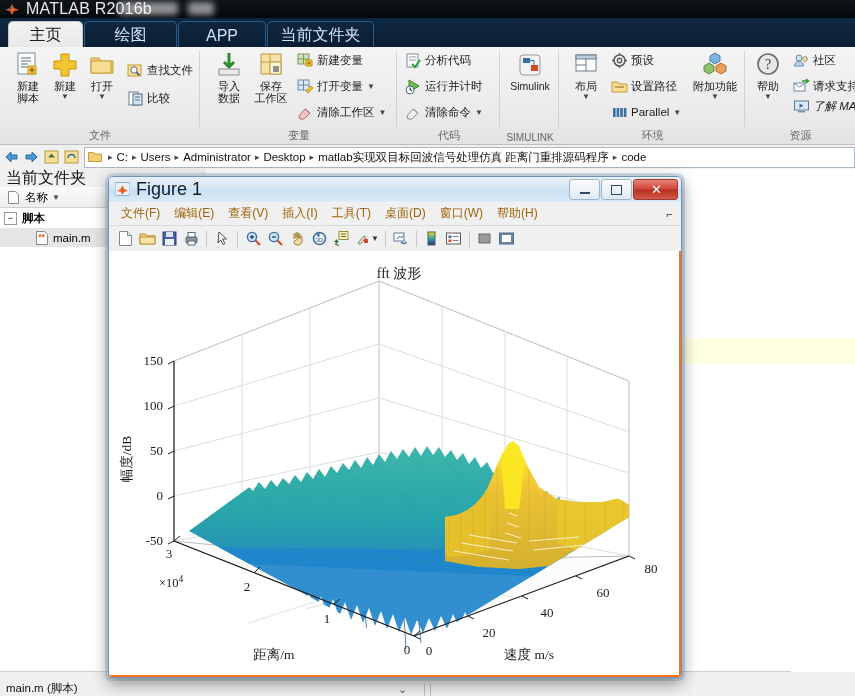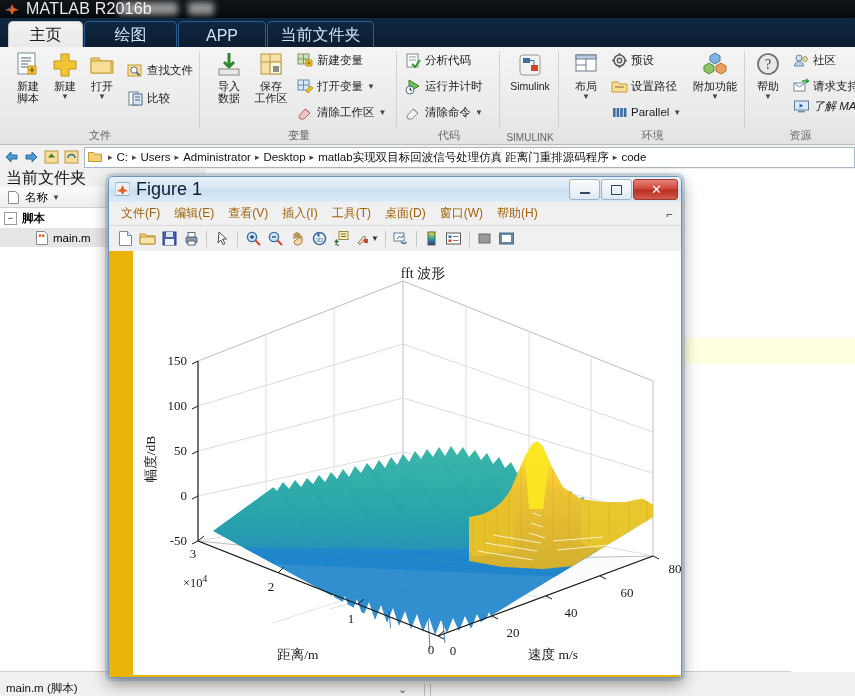--- a/index.html
+++ b/index.html
@@ -150,22 +150,22 @@
   .figmenu .dock{position:absolute;right:8px;font-size:11px;color:#333;}
 
   .figtools{
     height:25px;background:#f0f0f0;border-bottom:1px solid #cfcfcf;
     display:flex;align-items:center;padding-left:5px;
   }
   .tbtn{width:22px;height:21px;display:flex;align-items:center;justify-content:center;cursor:default;}
   .tsep{width:1px;height:16px;background:#c8c8c8;margin:0 4px;}
   .tcaret{font-size:8px;color:#333;margin-left:-3px;margin-right:2px;}
 
-  .figcanvas{position:absolute;left:0;top:74px;right:0;bottom:0;background:#eab308;
-    border-radius:0 0 3px 3px;overflow:hidden;padding-left:24px;}
+  .figcanvas{position:absolute;left:0;top:74px;right:0;bottom:0;background:#f97316;
+    border-radius:0 0 3px 3px;overflow:hidden;}
 
   svg{display:block;}
   .vtxt{font-family:"Liberation Serif","DejaVu Serif",serif;}
 </style>
 </head>
 <body>
 
 <div id="app">
 
   <div class="titlebar">

